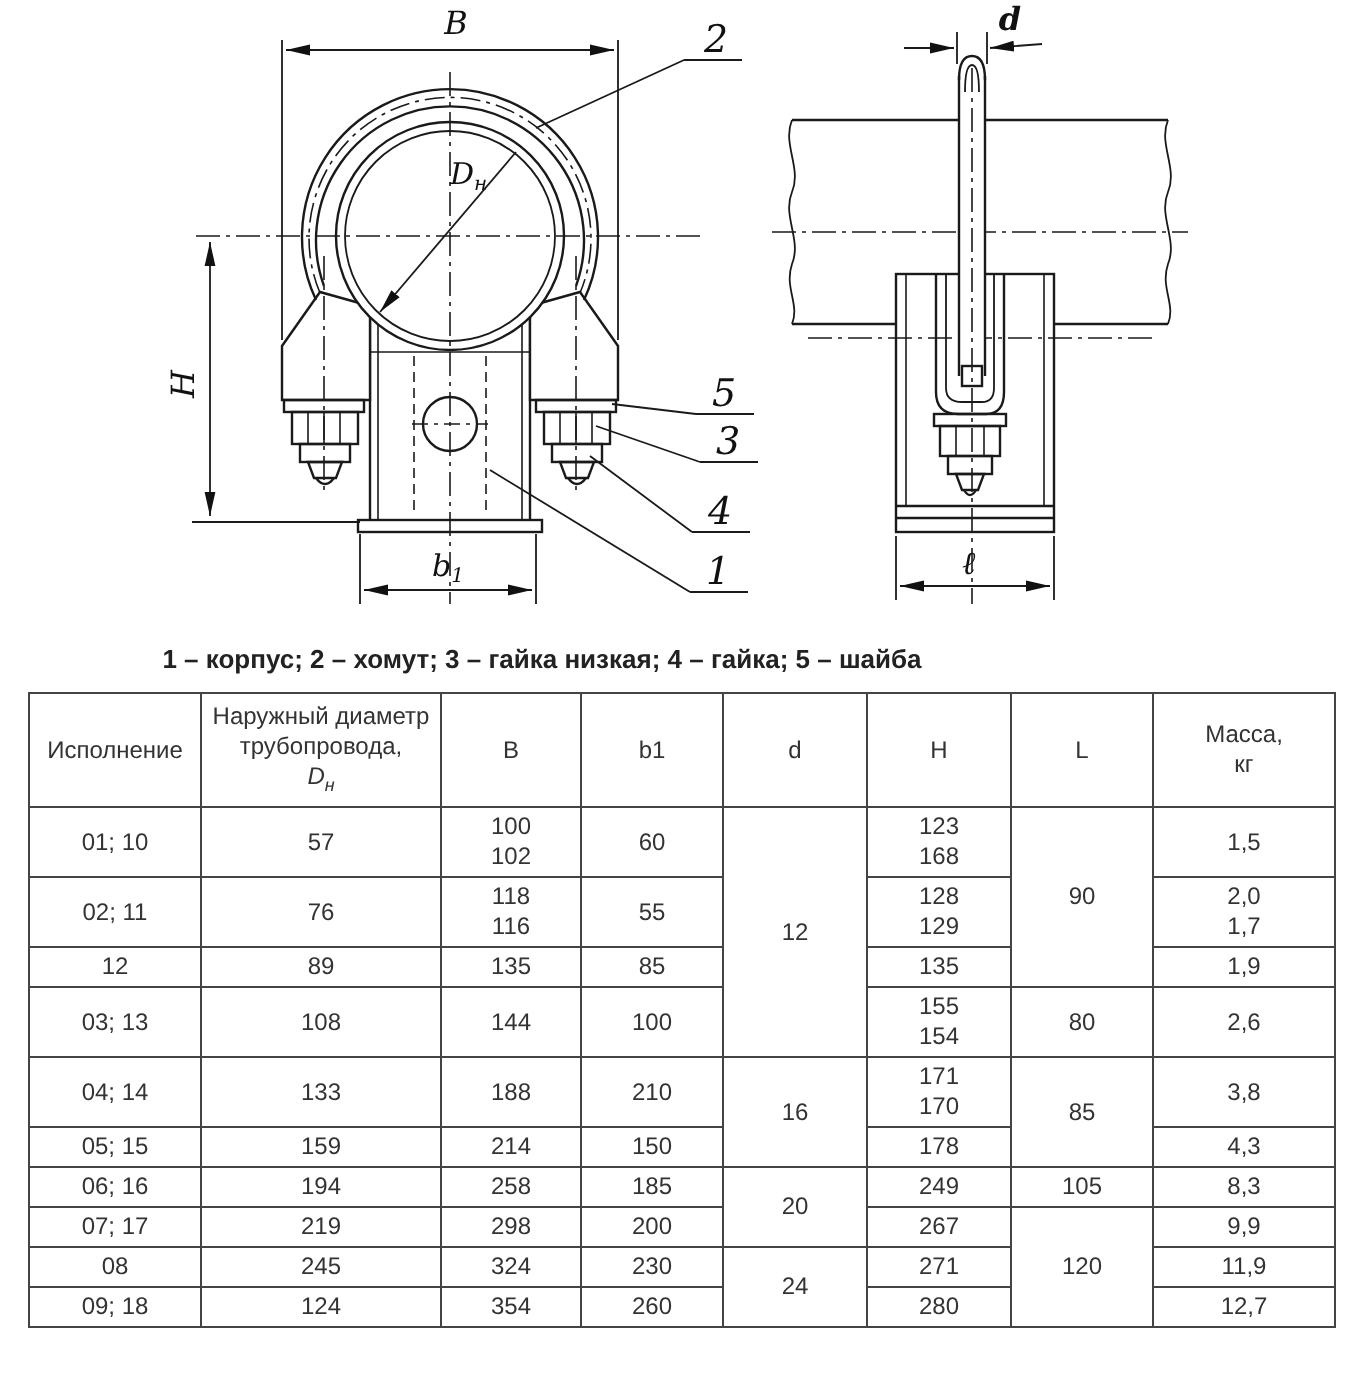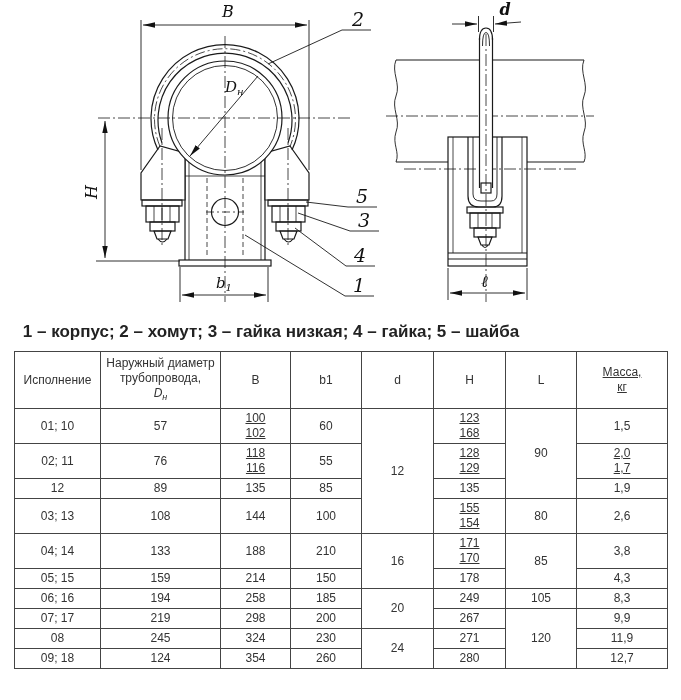--- a/index.html
+++ b/index.html
@@ -1,27 +1,27 @@
 <!DOCTYPE html>
 <html><head>
 <meta charset="utf-8">
 <style>
   html,body{margin:0;padding:0;background:#fff;}
   body{width:681px;height:700px;font-family:"Liberation Sans",sans-serif;color:#2b2b2b;overflow:hidden;}
   .drawing-wrap{width:681px;height:318px;}
   svg text{font-family:"DejaVu Serif",serif;font-style:italic;fill:#111;}
-  .caption{width:542px;text-align:center;font-size:17px;font-weight:bold;color:#222;
+  .caption{width:542px;text-align:center;font-size:13px;font-weight:bold;color:#222;
            margin:4px 0 9px 0;font-family:"Liberation Sans",sans-serif;}
   table.spec{border-collapse:collapse;table-layout:fixed;margin-left:14px;width:653px;
              font-size:12px;color:#333;}
   table.spec th,table.spec td{border:1px solid #444;text-align:center;vertical-align:middle;
              padding:2px 2px;line-height:1.25;font-weight:normal;}
   table.spec{border:1.5px solid #333;}
   table.spec th{height:52px;}
-  .pre{white-space:pre-line;text-decoration:underline;}
+  .pre{white-space:pre-line;}
   .ital{font-style:italic;}
   .sub{font-size:9px;vertical-align:sub;}
 </style>
 </head>
 <body>
 
 <div class="drawing-wrap">
 <svg width="681" height="318" viewBox="0 0 681 318" xmlns="http://www.w3.org/2000/svg">
   <defs>
     <marker id="arr" markerWidth="13" markerHeight="8" refX="12" refY="4" orient="auto" markerUnits="userSpaceOnUse">

